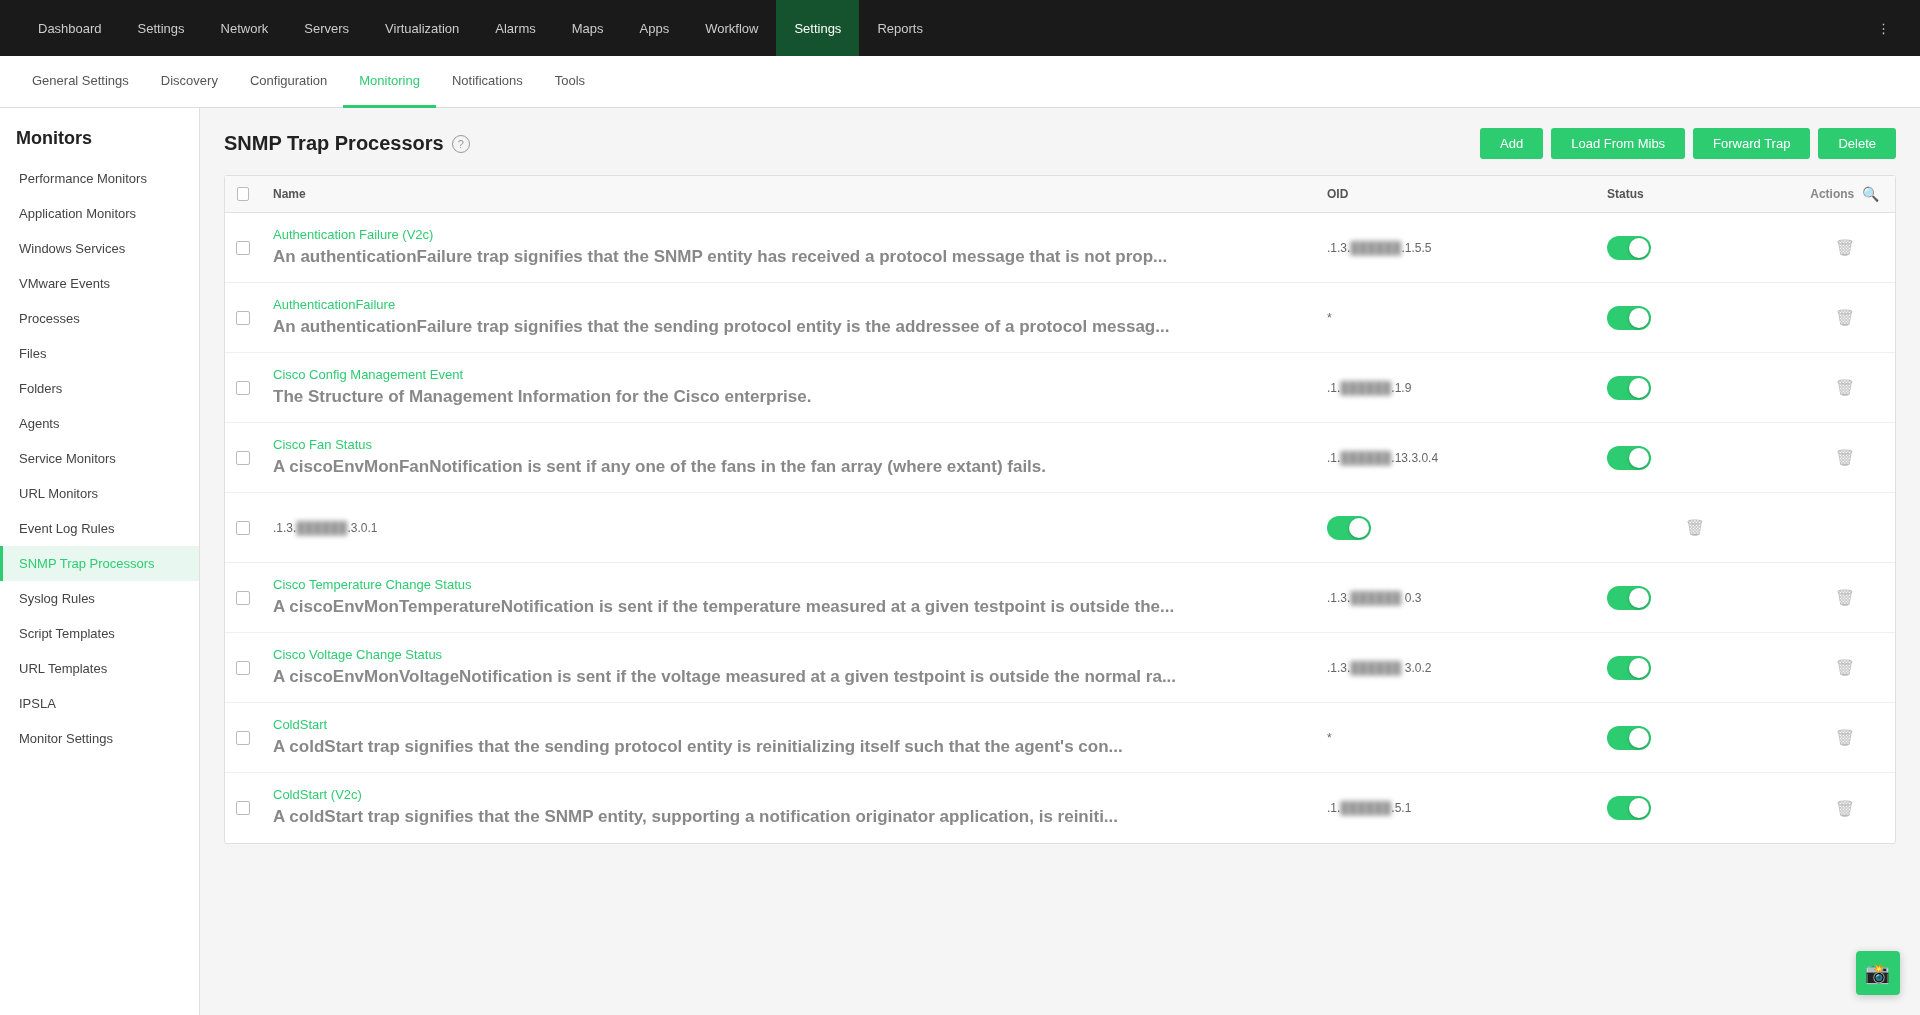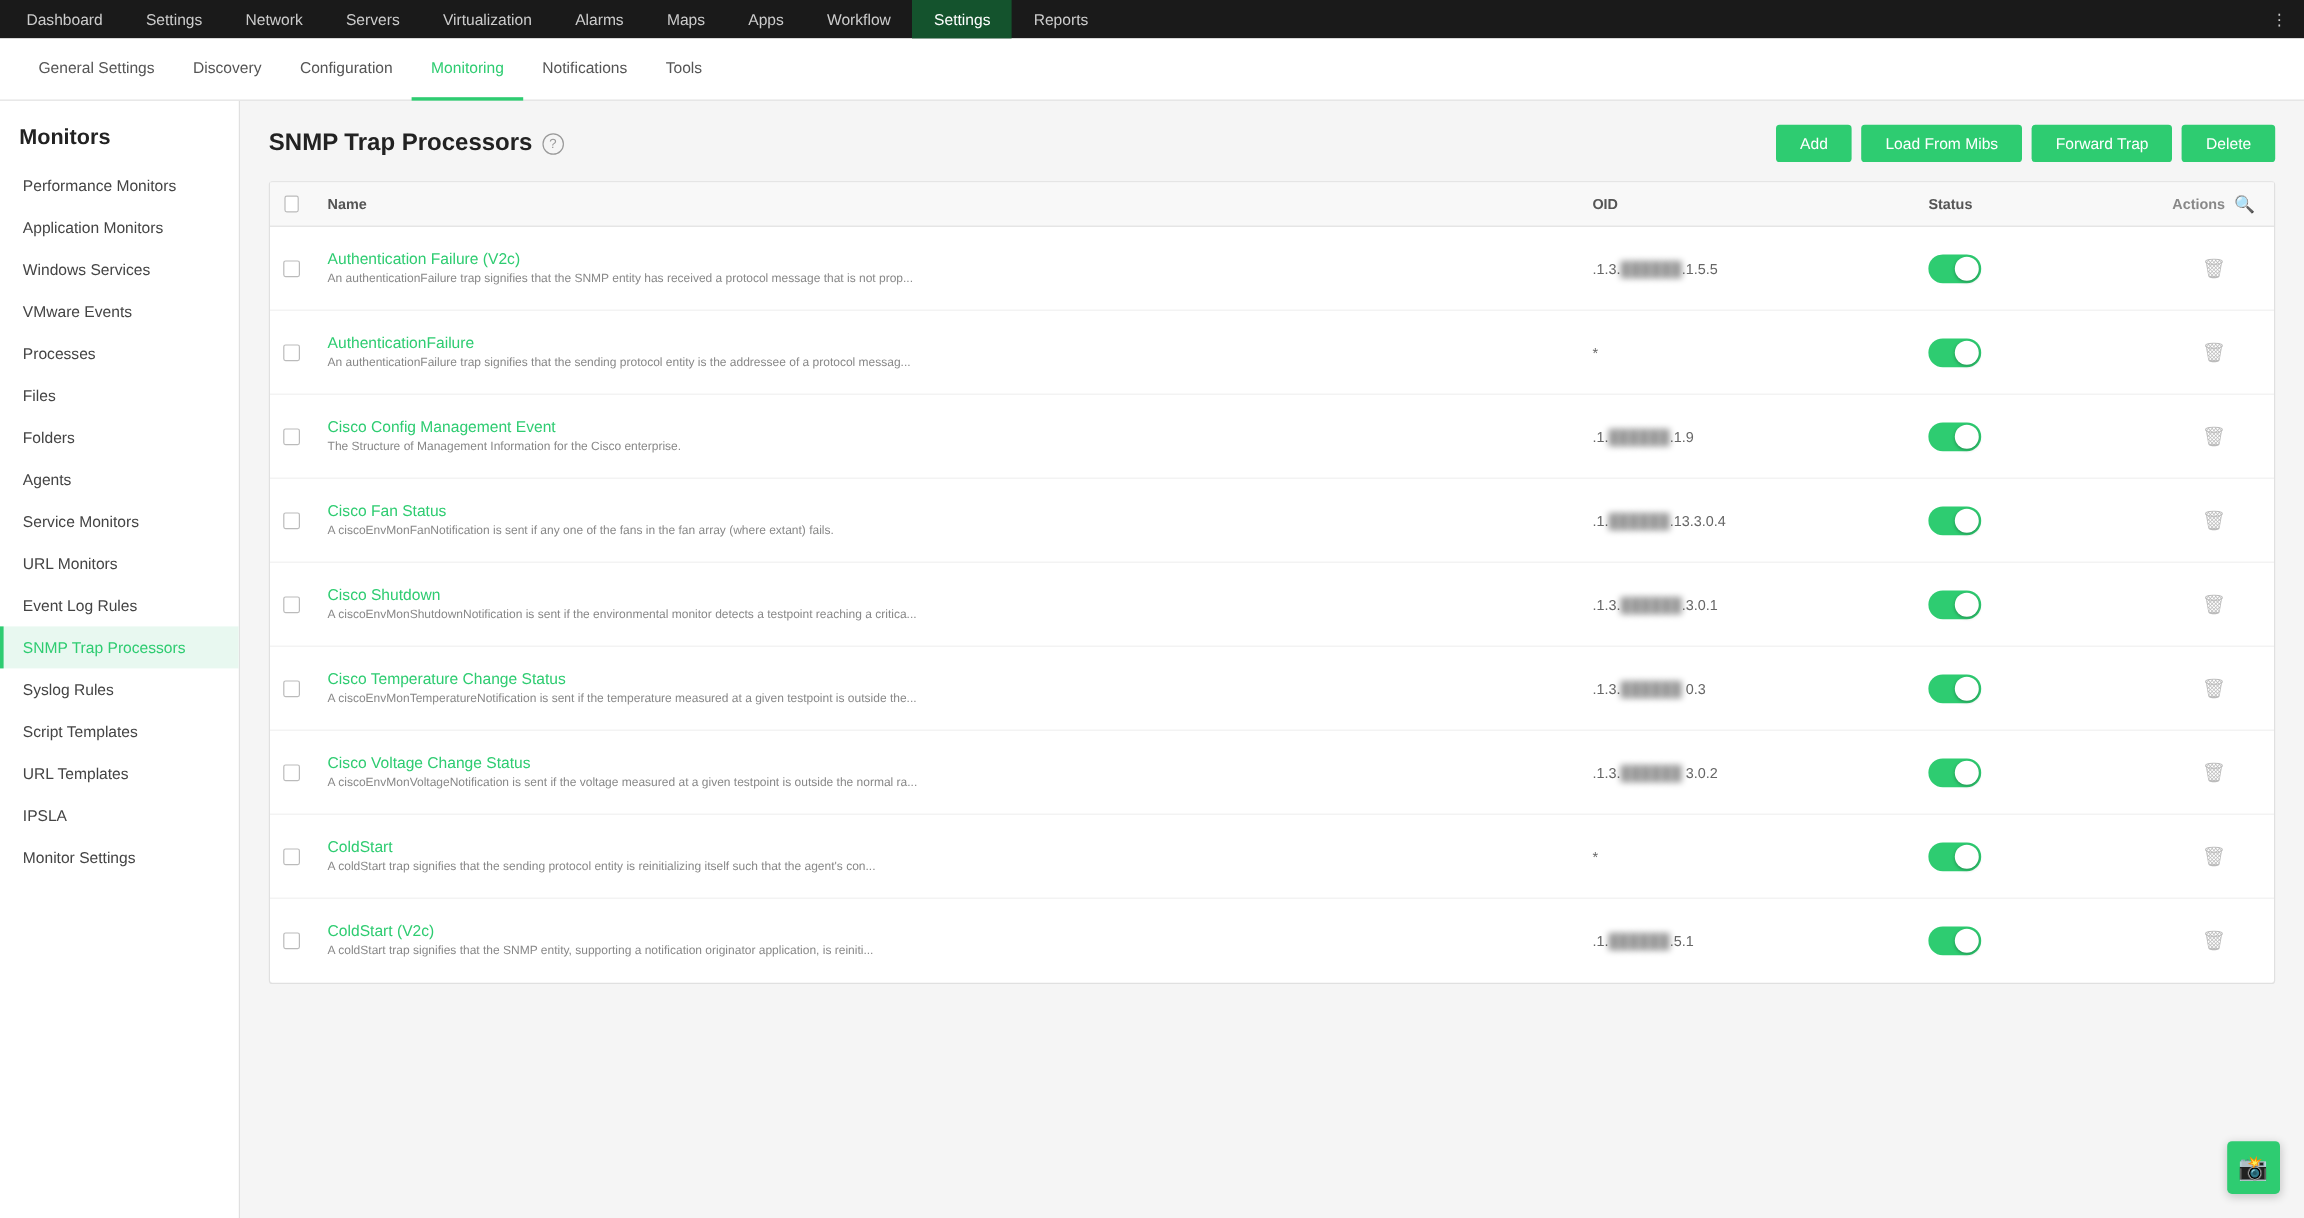--- a/index.html
+++ b/index.html
@@ -3,22 +3,22 @@
   <meta charset="utf-8">
   <style>
     * { box-sizing: border-box; margin: 0; padding: 0; }
     body { font-family: -apple-system, BlinkMacSystemFont, 'Segoe UI', Arial, sans-serif; background: #f5f5f5; font-size: 13px; color: #333; }
 
     
     .top-nav {
       background: #1a1a1a;
       display: flex;
       align-items: stretch;
-      height: 32px;
-      padding: 0 4px;
+      height: 56px;
+      padding: 0 20px;
     }
     .top-nav-item {
       color: #ccc;
       padding: 0 18px;
       display: flex;
       align-items: center;
       cursor: pointer;
       font-size: 13px;
       white-space: nowrap;
     }
@@ -202,22 +202,23 @@
     }
     .cell-name-title {
       color: #2ecc71;
       font-size: 13px;
       font-weight: 500;
       cursor: pointer;
       margin-bottom: 3px;
     }
     .cell-name-desc {
       color: #888;
-      font-size: 10px;
+      font-size: 17px;
       line-height: 1.4;
+      font-weight: bold;
     }
     .cell-oid {
       padding: 0 12px;
       color: #666;
       font-size: 12px;
     }
     .cell-status {
       padding: 0 12px;
       display: flex;
       align-items: center;
@@ -455,24 +456,20 @@
               </div>
             </div>
             <div class="cell-actions">
               <span class="delete-icon">🗑</span>
             </div>
           </div>
           <div class="table-row">
             <div class="cell-check">
               <div class="checkbox"></div>
             </div>
-            <div class="cell-name">
-              <div class="cell-name-title">Cisco Shutdown</div>
-              <div class="cell-name-desc">A ciscoEnvMonShutdownNotification is sent if the environmental monitor detects a testpoint reaching a critica...</div>
-            </div>
             <div class="cell-oid">.1.3.<span class="oid-blur">██████</span>.3.0.1</div>
             <div class="cell-status">
               <div class="toggle">
                 <div class="toggle-track"></div>
                 <div class="toggle-thumb"></div>
               </div>
             </div>
             <div class="cell-actions">
               <span class="delete-icon">🗑</span>
             </div>

